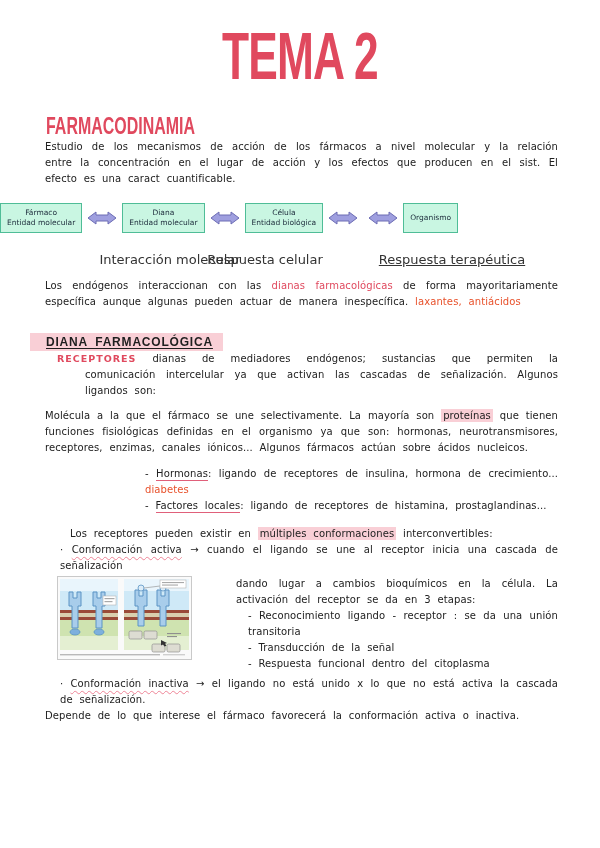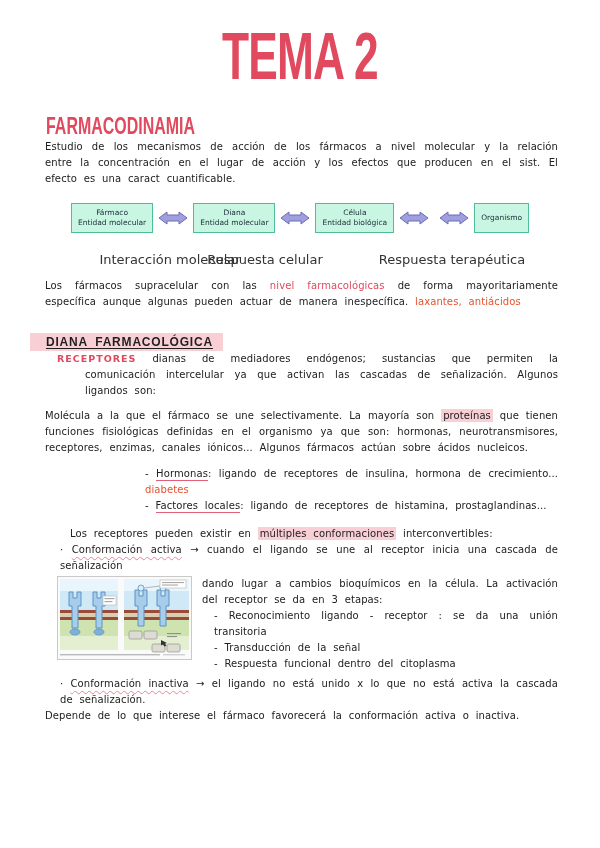--- a/index.html
+++ b/index.html
@@ -30,45 +30,45 @@
   .pinktx{color:var(--accent-pink,#e0495e);}
   .orange{color:var(--accent-orange,#e8512b);}
   .hl{background:var(--highlight-pink,#f9cfd6);padding:1px 2px;}
   .term-u{border-bottom:1.6px solid #e0607a;padding-bottom:0.5px;}
   .wavy{
     text-decoration-line:underline;text-decoration-style:wavy;
     text-decoration-color:#ee8496;text-decoration-thickness:1px;text-underline-offset:3px;
   }
   
   .diagram-wrap{margin-top:16px;position:relative;}
-  .diagram-row{display:flex;justify-content:center;align-items:center;}
+  .diagram-row{display:flex;justify-content:flex-start;align-items:center;}
   .dbox{
     background:var(--box-fill,#c9f6e2);border:1px solid var(--box-border,#4fbd97);
     padding:3px 6px;min-height:22px;display:flex;flex-direction:column;justify-content:center;
     text-align:center;font-size:7.5px;line-height:1.45;color:#1b2a3a;
   }
   .darrow{margin:0 4px;flex:0 0 auto;display:block;}
   .diagram-labels{position:relative;height:16px;margin-top:19px;font-size:13px;color:#333;}
   .diagram-labels span{position:absolute;transform:translateX(-50%);white-space:nowrap;}
-  .dl-1{left:170px;} .dl-2{left:265px;} .dl-3{left:452px;}
+  .dl-1{left:170px;} .dl-2{left:265px;} .dl-3{left:452px;text-decoration:underline;}
   
   .para2{margin-top:10px;}
   .h-diana{margin:24px 0 0 46px;}
   .h-diana-inner{
     font-family:"Liberation Sans",sans-serif;font-weight:bold;font-size:12px;letter-spacing:0.8px;
     background:var(--highlight-pink,#f9cfd6);padding:2px 10px 2px 16px;margin-left:-16px;
     text-decoration:underline;text-underline-offset:2px;color:#1f1f1f;
   }
   .para3{margin-top:9px;}
   .receptores{margin:0 42px 0 57px;padding-left:28px;text-indent:-28px;}
   .recep-label{font-weight:bold;color:var(--accent-pink,#e0495e);letter-spacing:1px;font-size:9.5px;}
   .bullets{margin:0 42px 0 145px;}
   .conf-intro{margin:12px 42px 0 70px;}
   .conf-activa{margin:0 42px 0 60px;}
-  .figure-row{display:flex;margin:2px 42px 0 57px;}
+  .figure-row{display:flex;margin:2px 42px 0 57px;gap:34px;}
   .figure-svg{flex:0 0 135px;}
   .figure-text{flex:1;padding-left:10px;}
   .etapas{margin-top:0;}
   .etapa{padding-left:12px;}
   .conf-inactiva{margin:4px 42px 0 60px;}
   .depende{margin:0 42px 0 45px;}
 </style>
 </head>
 <body>
 
@@ -112,22 +112,22 @@
       </div>
     </div>
     <div class="diagram-labels">
       <span class="dl-1">Interacción molecular</span>
       <span class="dl-2">Respuesta celular</span>
       <span class="dl-3">Respuesta terapéutica</span>
     </div>
   </div>
 
   <p class="hand m para2">
-    <span>Los fármacos supracelular con las</span>
-    <span class="pinktx">nivel farmacológicas</span>
+    <span>Los endógenos interaccionan con las</span>
+    <span class="pinktx">dianas farmacológicas</span>
     <span>de forma mayoritariamente específica aunque algunas pueden actuar de manera inespecífica.</span>
     <span class="orange">laxantes, antiácidos</span>
   </p>
 
   <h3 class="h-diana hand"><span class="h-diana-inner">DIANA FARMACOLÓGICA</span></h3>
 
   <p class="hand receptores">
     <span class="recep-label">RECEPTORES</span>
     <span>dianas de mediadores endógenos; sustancias que permiten la comunicación intercelular ya que activan las cascadas de señalización. Algunos ligandos son:</span>
   </p>

